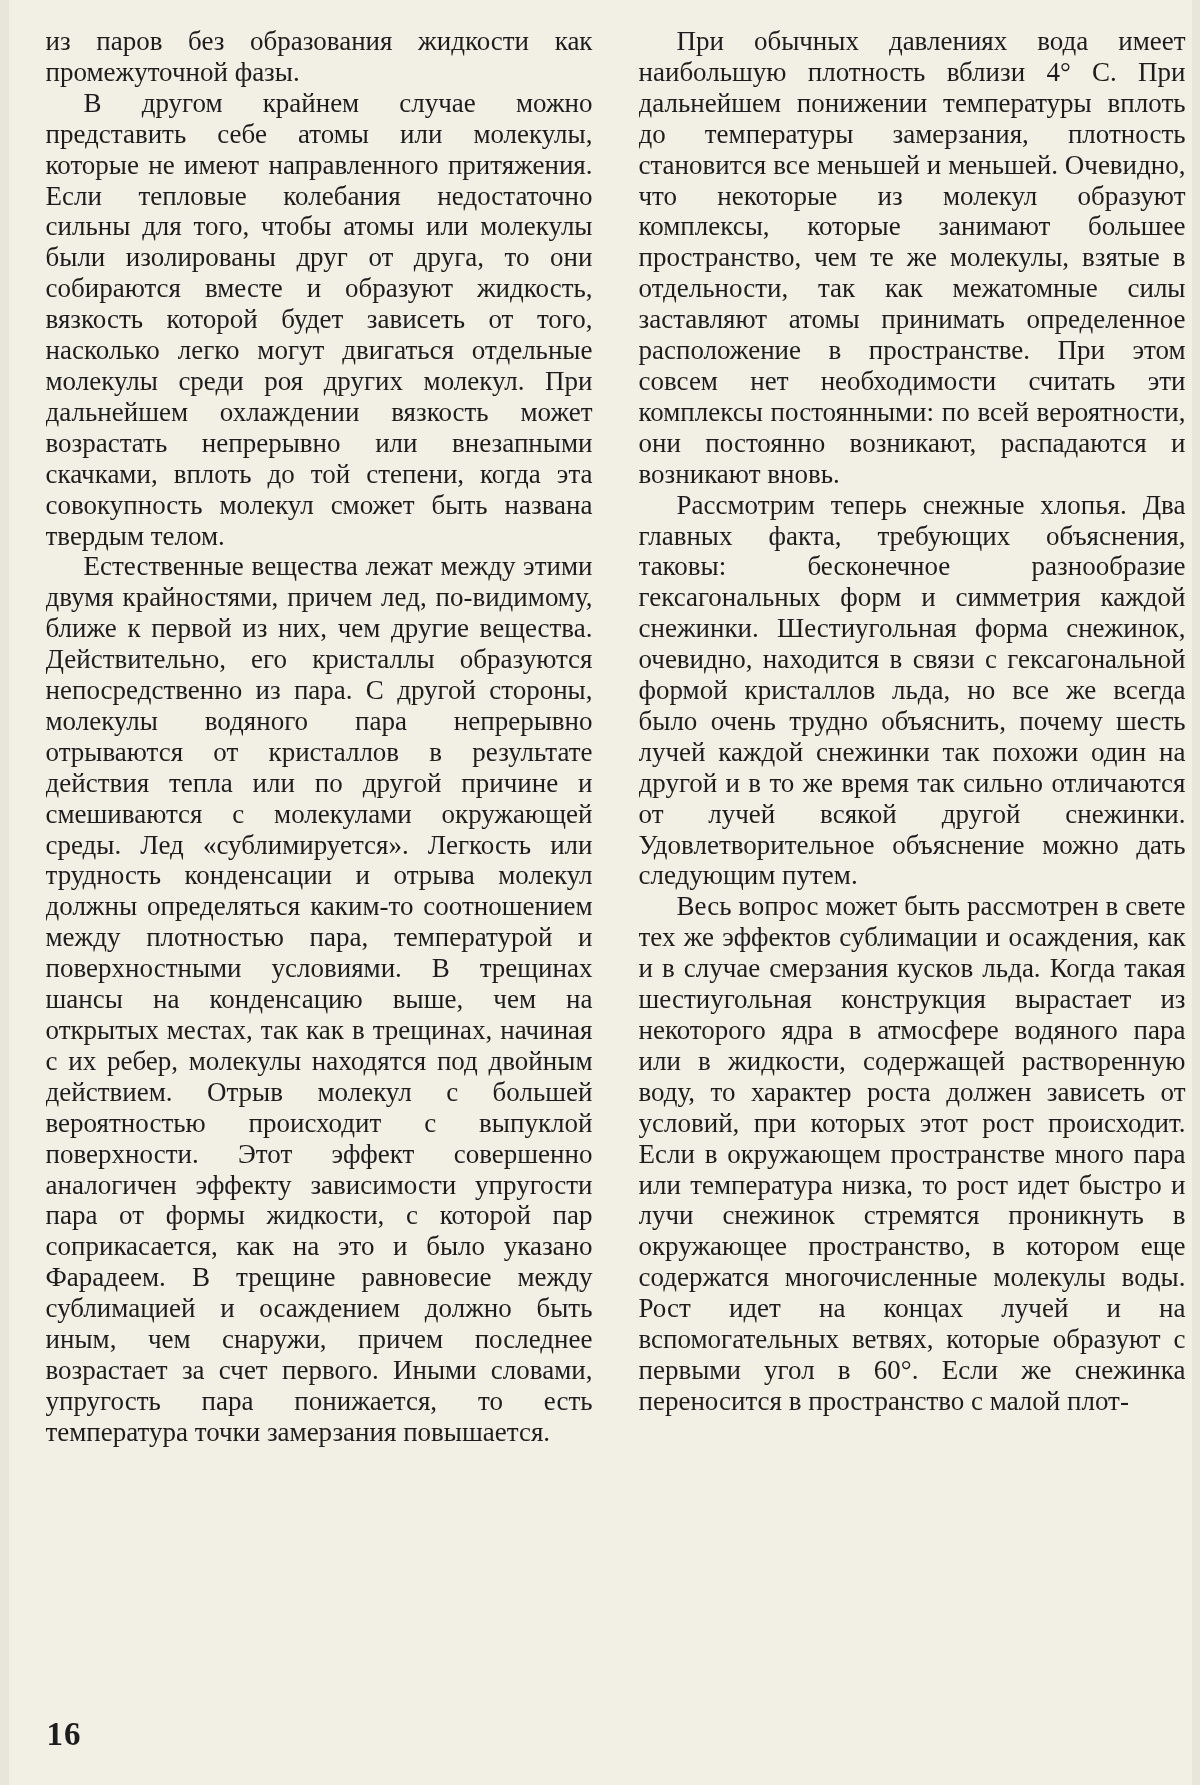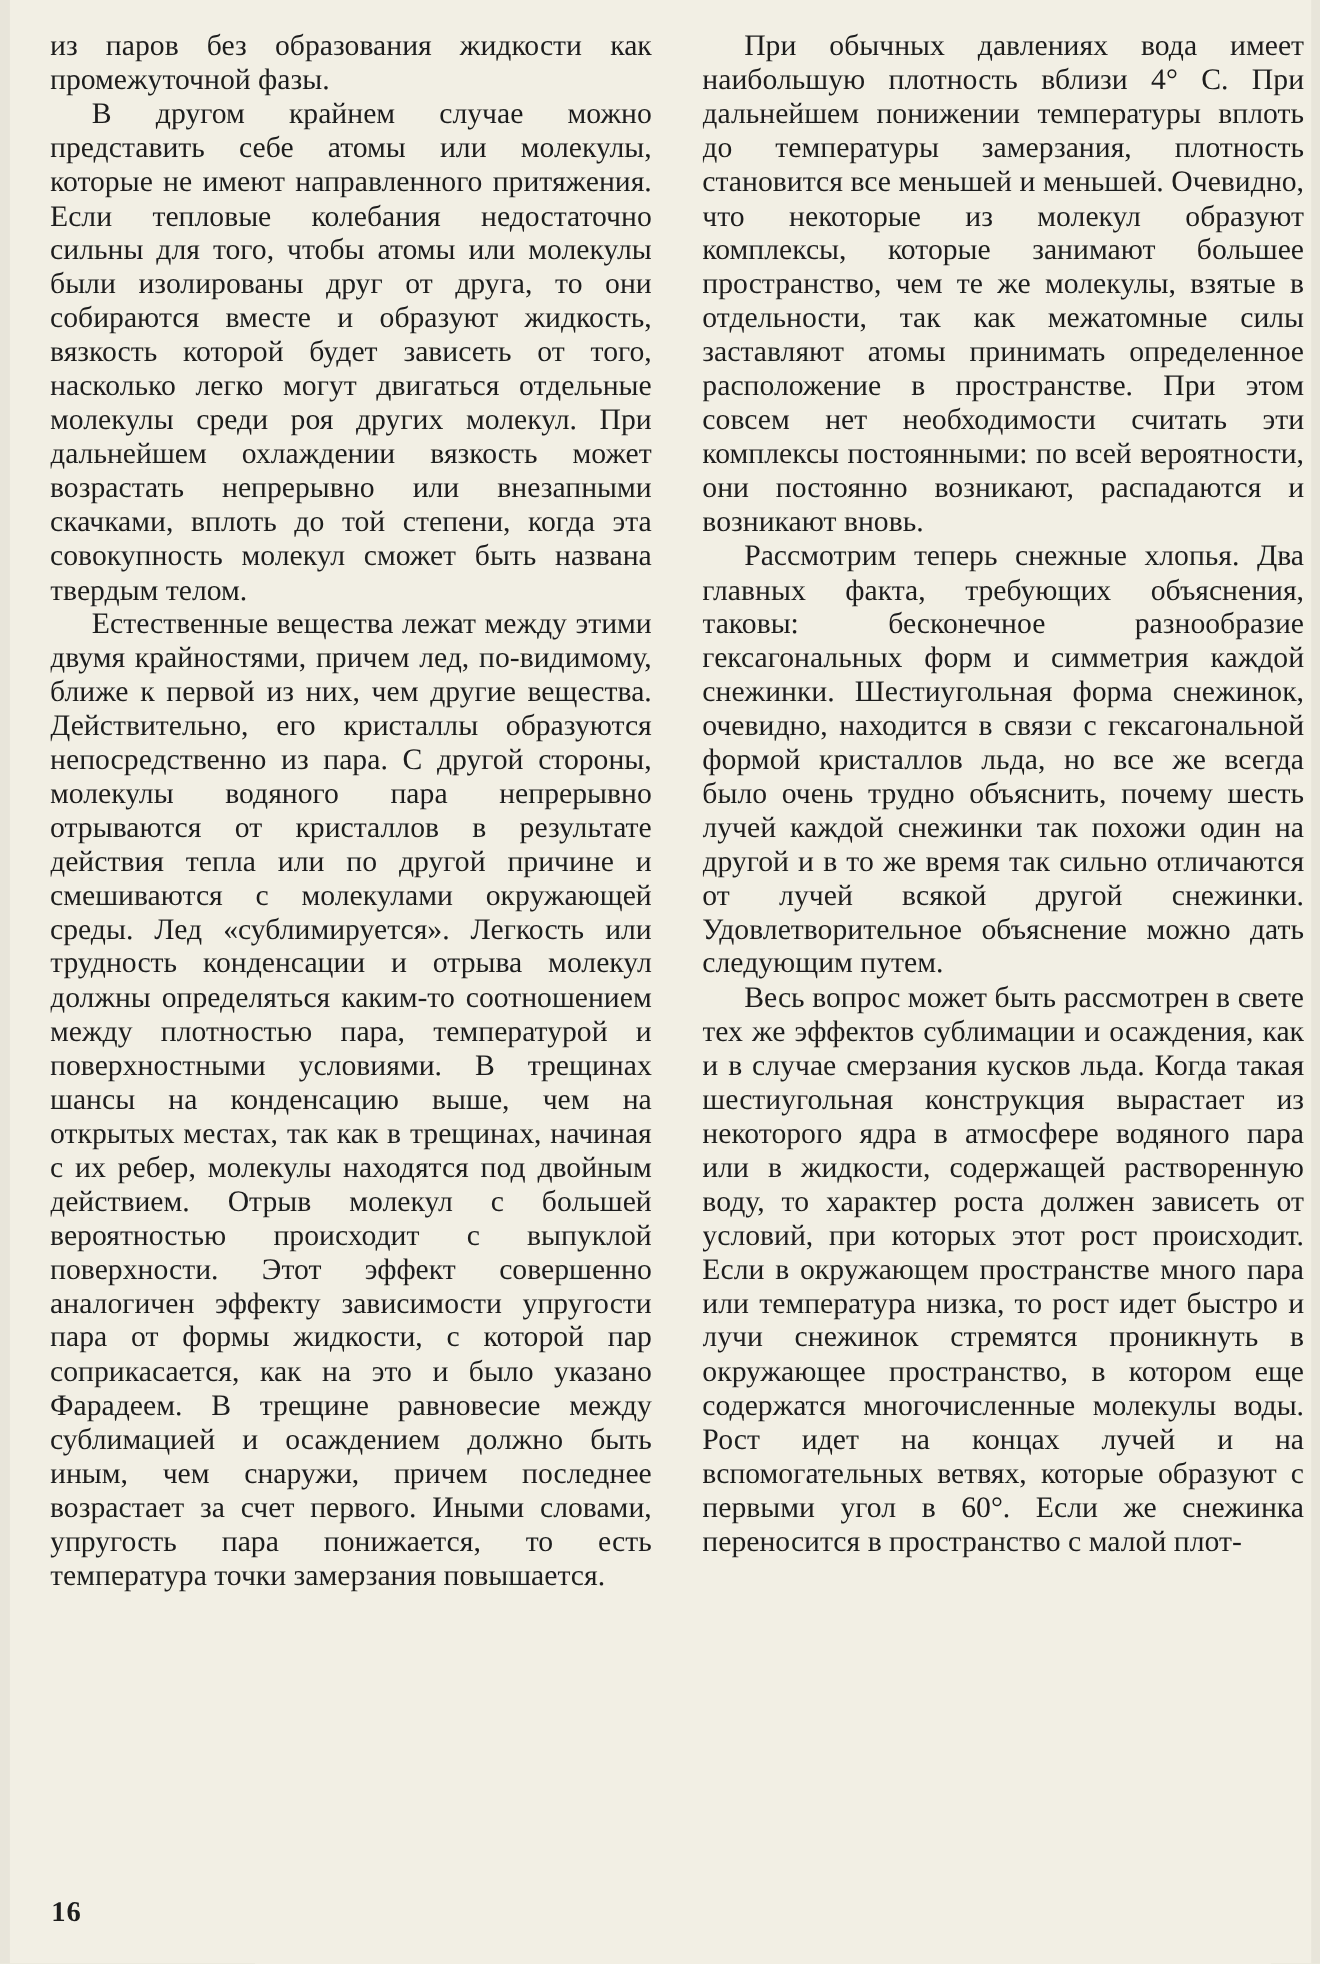--- a/index.html
+++ b/index.html
@@ -37,21 +37,21 @@
     -webkit-hyphens: auto;
   }
   .para.indent {
     text-indent: 38px;
     font-family: Liberation Serif, serif;
   }
   .page-number {
     position: absolute;
     left: 38px;
     bottom: 32px;
-    font-size: 26px;
+    font-size: 33px;
     font-weight: 700;
     letter-spacing: 1px;
   }
 </style>
 </head>
 <body>
 
 <div class="page">
   <div class="columns">
     <div class="column">

